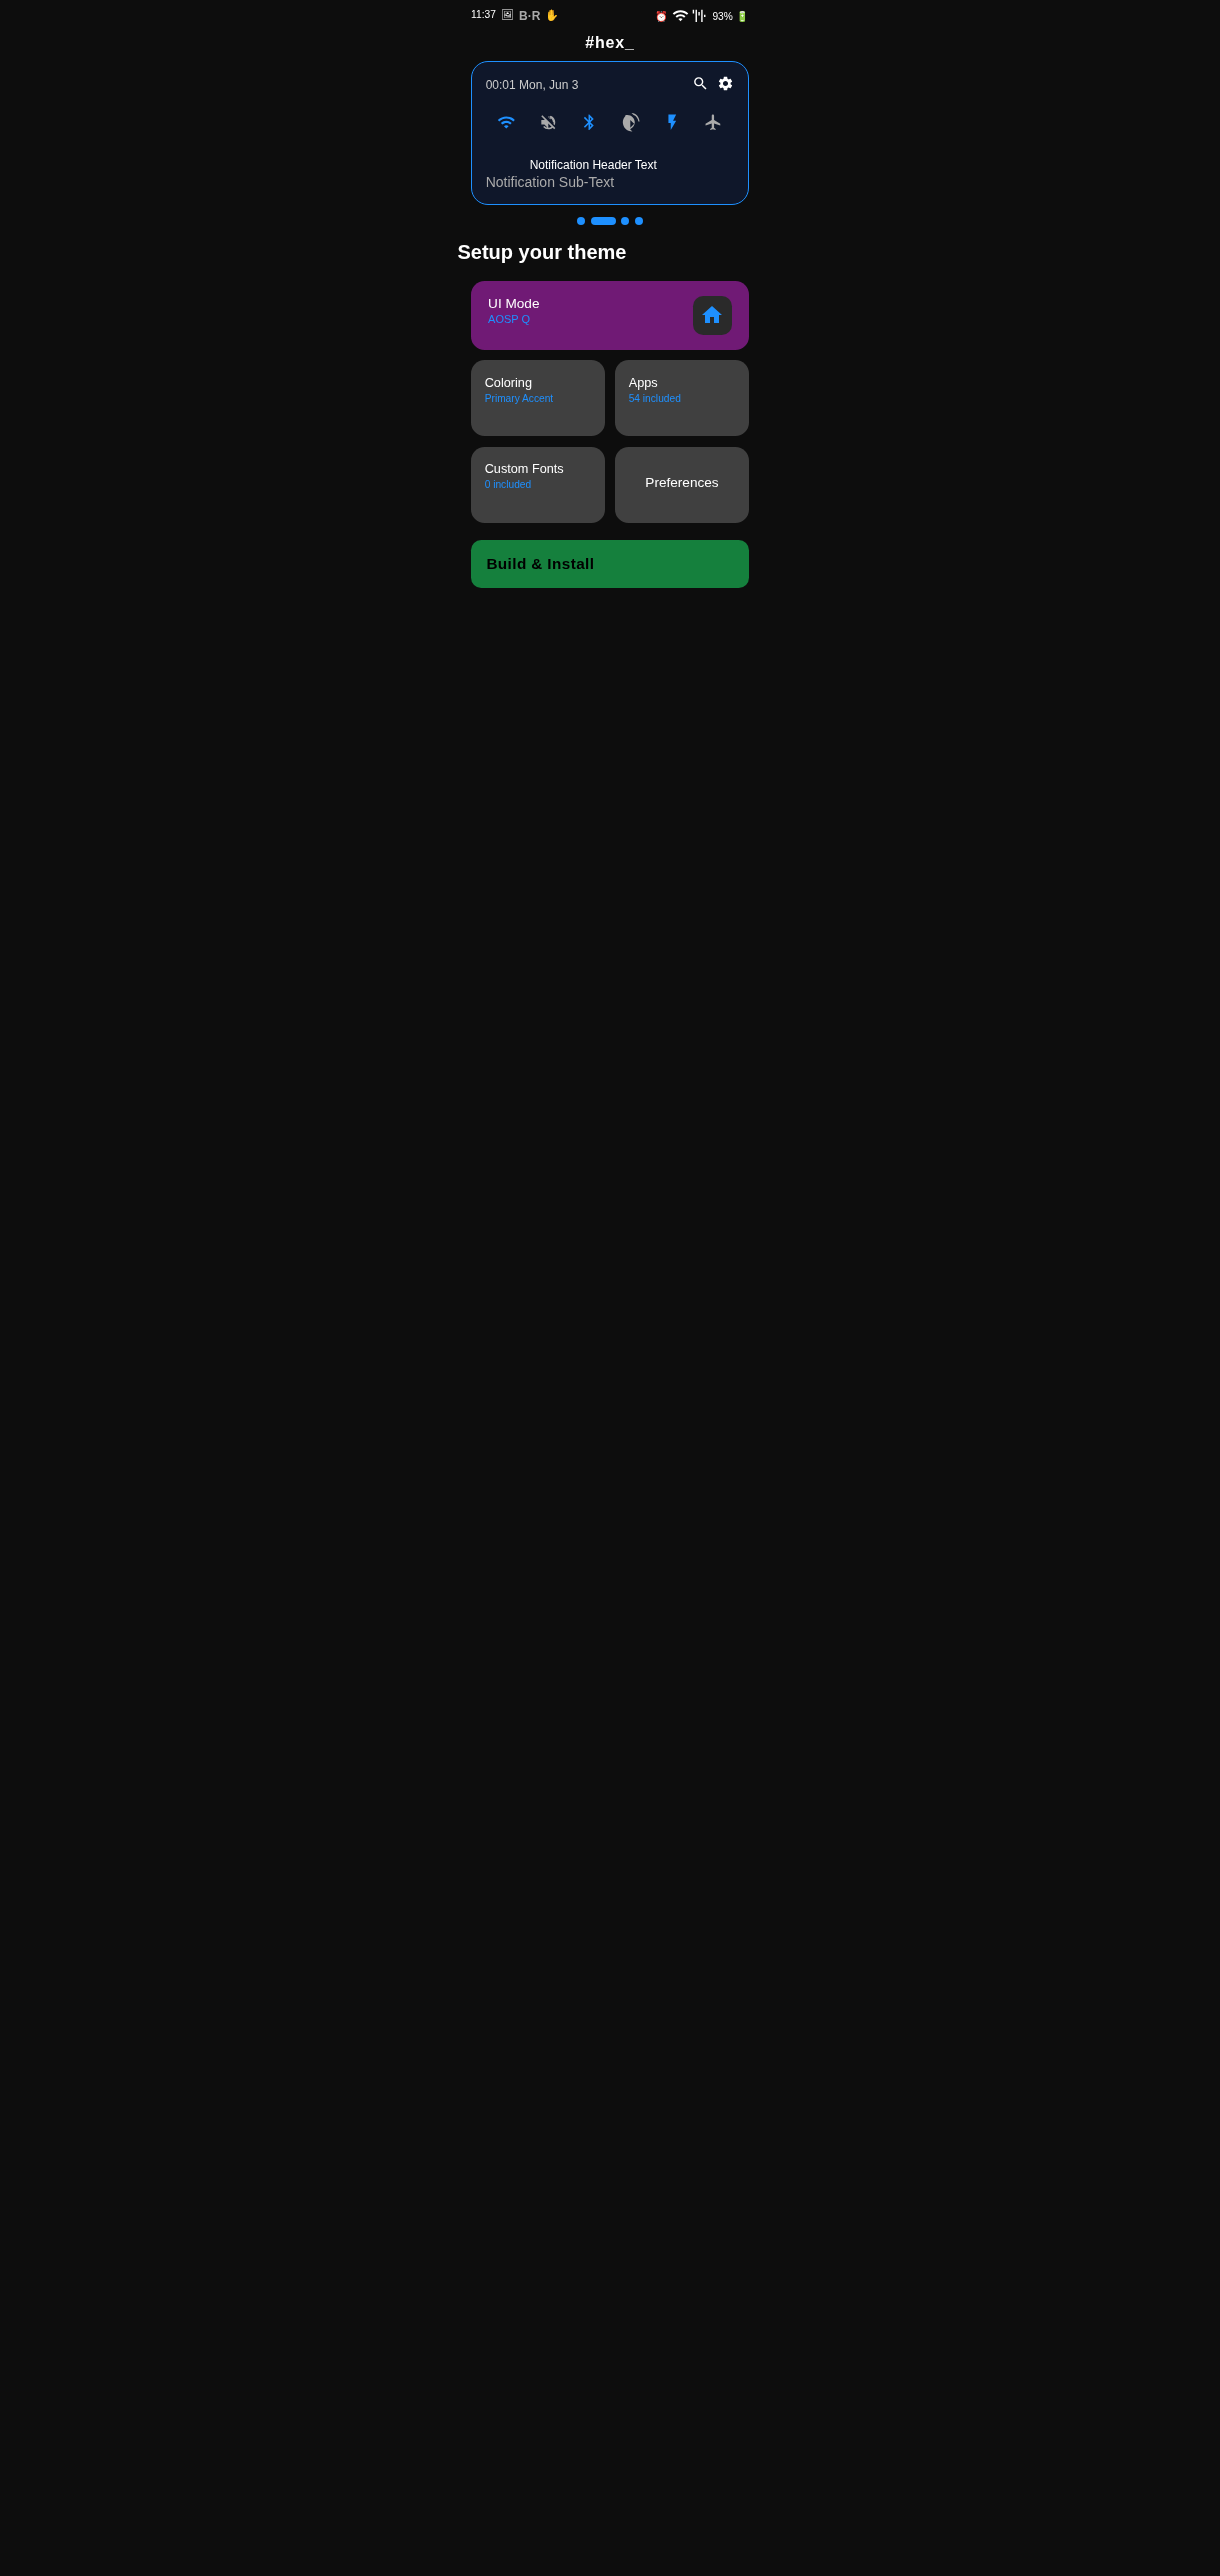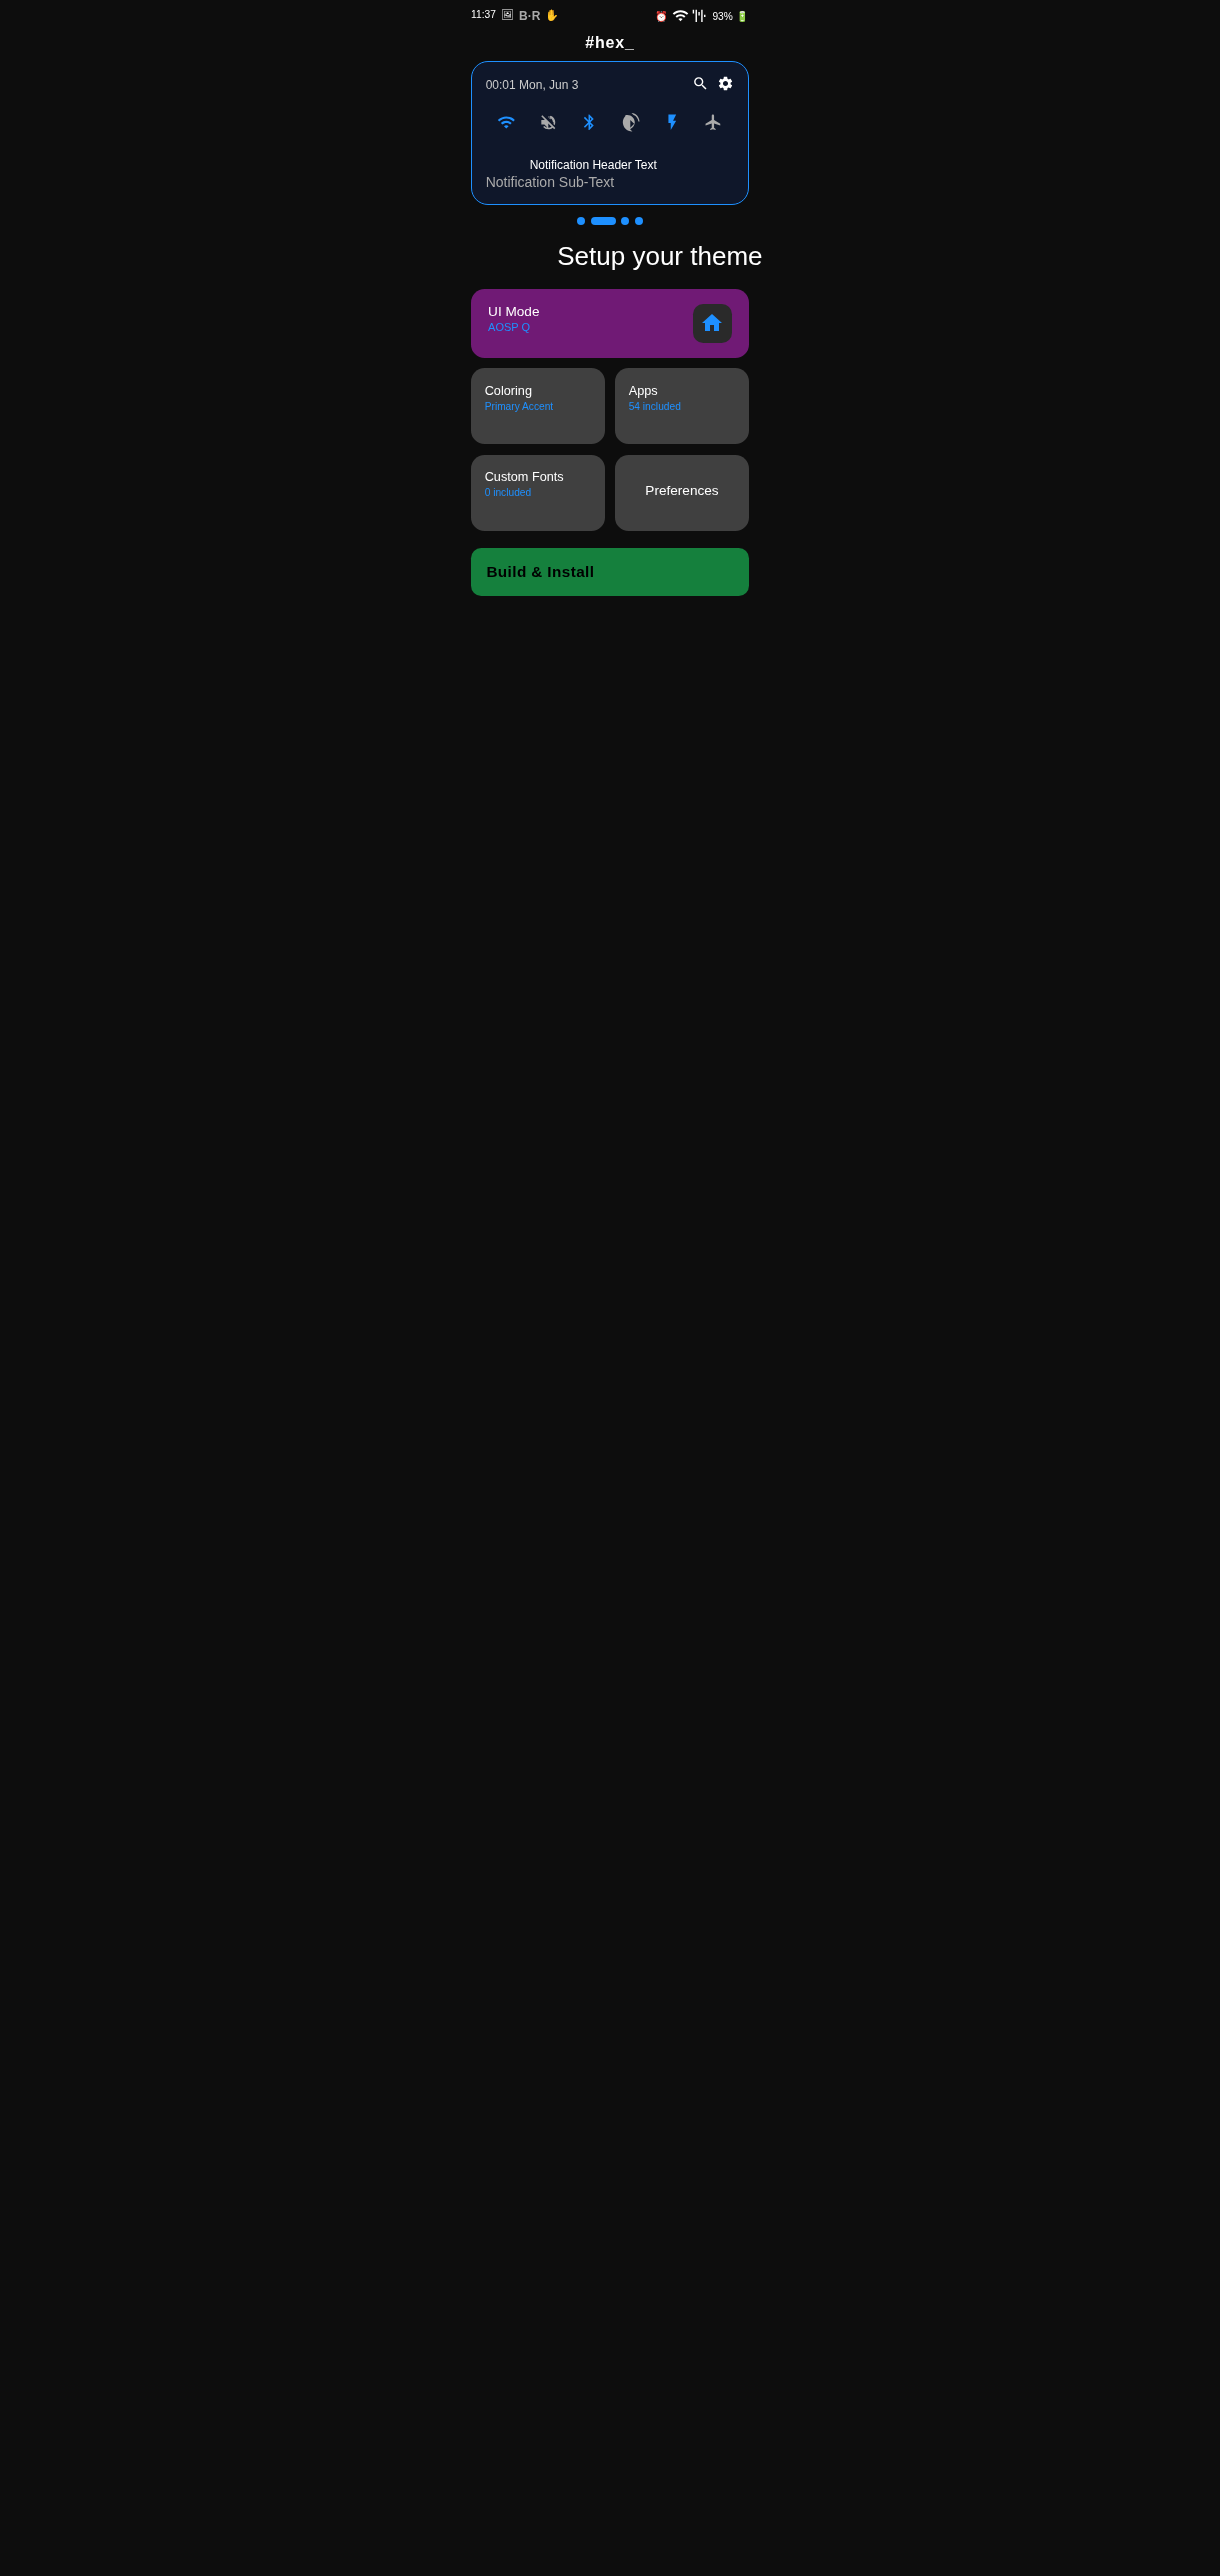--- a/index.html
+++ b/index.html
@@ -129,23 +129,23 @@
     }
 
     .dot-active {
       width: 25.4px;
       height: 8.5px;
       border-radius: 4.2px;
       background-color: #1e90ff;
     }
 
     .setup-title {
-      text-align: right;
-      font-size: 26px;
-      font-weight: normal;
+      text-align: left;
+      font-size: 20px;
+      font-weight: bold;
       padding: 3.4px 0 17px;
       color: #ffffff;
     }
 
     .card-full {
       margin: 0 13.6px 10.2px;
       background-color: #701a75;
       border-radius: 13.6px;
       padding: 15.3px 17px;
       display: flex;

